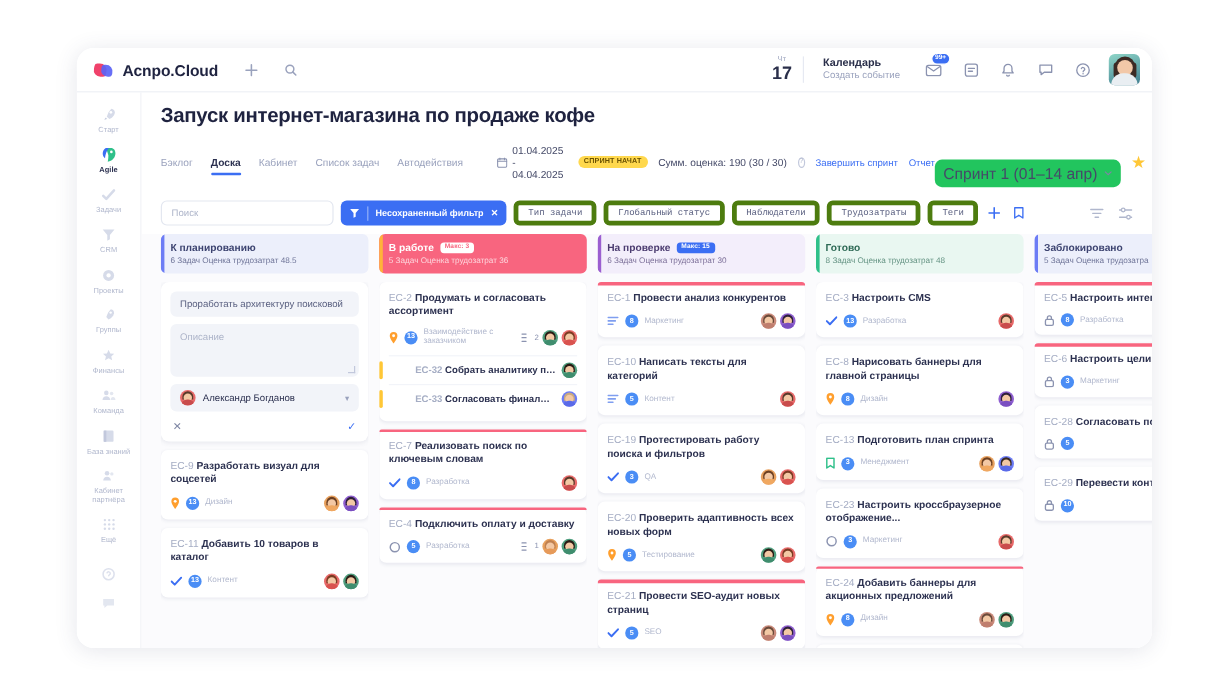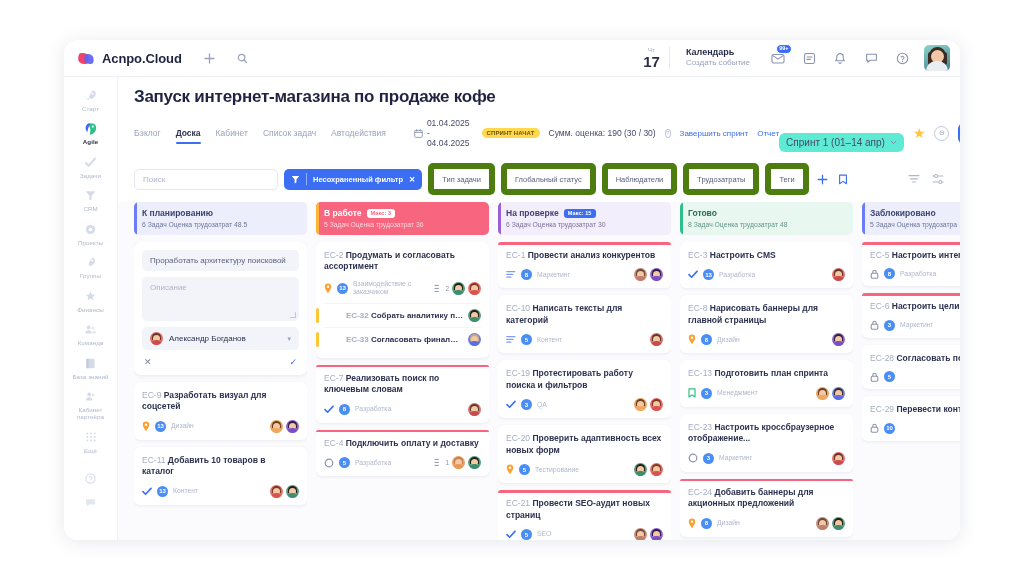--- a/index.html
+++ b/index.html
@@ -97,21 +97,21 @@
   .pill-sprint {
     background:#ffd84d; color:#6a5100; font-size:6px; font-weight:700;
     padding:2px 5px; border-radius:7px; letter-spacing:.1px; white-space:nowrap;
   }
   .meta-est { font-size:8.5px; color:#454a68; white-space:nowrap;}
   .qmark { width:9px;height:9px;border:1px solid #c2c8dc;border-radius:50%;color:#b0b7cd;font-size:6px;display:inline-flex;align-items:center;justify-content:center;}
   .meta-link { font-size:8px; color:#3b6ef3; white-space:nowrap;}
 
   .head-right { margin-left:auto; display:flex; align-items:center; gap:9px; padding-bottom:6px;}
   .sprint-sel {
-    background:#5eead4; border-radius:6px; padding:4px 7px; font-size:10px; color:#454a68;
+    background:#22c55e; border-radius:6px; padding:4px 7px; font-size:13px; color:#454a68;
     display:flex; align-items:center; gap:5px; white-space:nowrap;margin-top:19px;
   }
   .star { color:#ffc736; font-size:14px; line-height:1;}
   .circ-ico { width:15px;height:15px;border:1.2px solid #c2c8dc;border-radius:50%;display:flex;align-items:center;justify-content:center;color:#9aa2bd;font-size:7px;}
   .btn-create {
     background:#3b6ef3; color:#fff; border-radius:6px; height:21px; display:flex;
     align-items:center; font-size:8.5px; font-weight:600; overflow:hidden;
   }
   .btn-create .lbl { padding: 0 10px; }
 
@@ -122,22 +122,22 @@
   .search-input {
     width: 144px; height: 21px; border:1px solid #e3e7f0; border-radius:5px;
     background:#fff; font-size:8px; color:#adb4c9; display:flex; align-items:center; padding:0 8px;text-align:right;
   }
   .chip-filter {
     background:#3b6ef3; color:#fff; height:21px; border-radius:5px; display:flex;
     align-items:center; font-size:7.5px; font-weight:600; gap:6px; padding:0 7px;
   }
   .chip-filter .fsep { width:1px; height:12px; background:rgba(255,255,255,.45);}
   .chip {
-    height:32px; border:6px solid #4d7c0f; border-radius:5px; background:#fff;
-    font-size:7.5px; color:#5a6080; display:flex; align-items:center; padding:0 8px; white-space:nowrap;
+    height:21px; border:4px solid #4d7c0f; border-radius:5px; background:#fff;
+    font-size:7.5px; color:#5a6080; display:flex; align-items:center; padding:0 8px; white-space:nowrap;font-family:Liberation Mono, monospace;
   }
   .fb-ico { color:#3b6ef3; display:flex; align-items:center; padding:0 2px;}
   .fb-right { margin-left:auto; display:flex; align-items:center; gap:12px; color:#b0b7cd;}
 
   
   .board {
     flex:1; display:flex; gap:9px; padding: 0 0 0 16px; min-height:0;
     background:#fbfbfd; overflow:hidden;
   }
   .col { width: 173px; flex: 0 0 173px; display:flex; flex-direction:column; min-height:0;}

